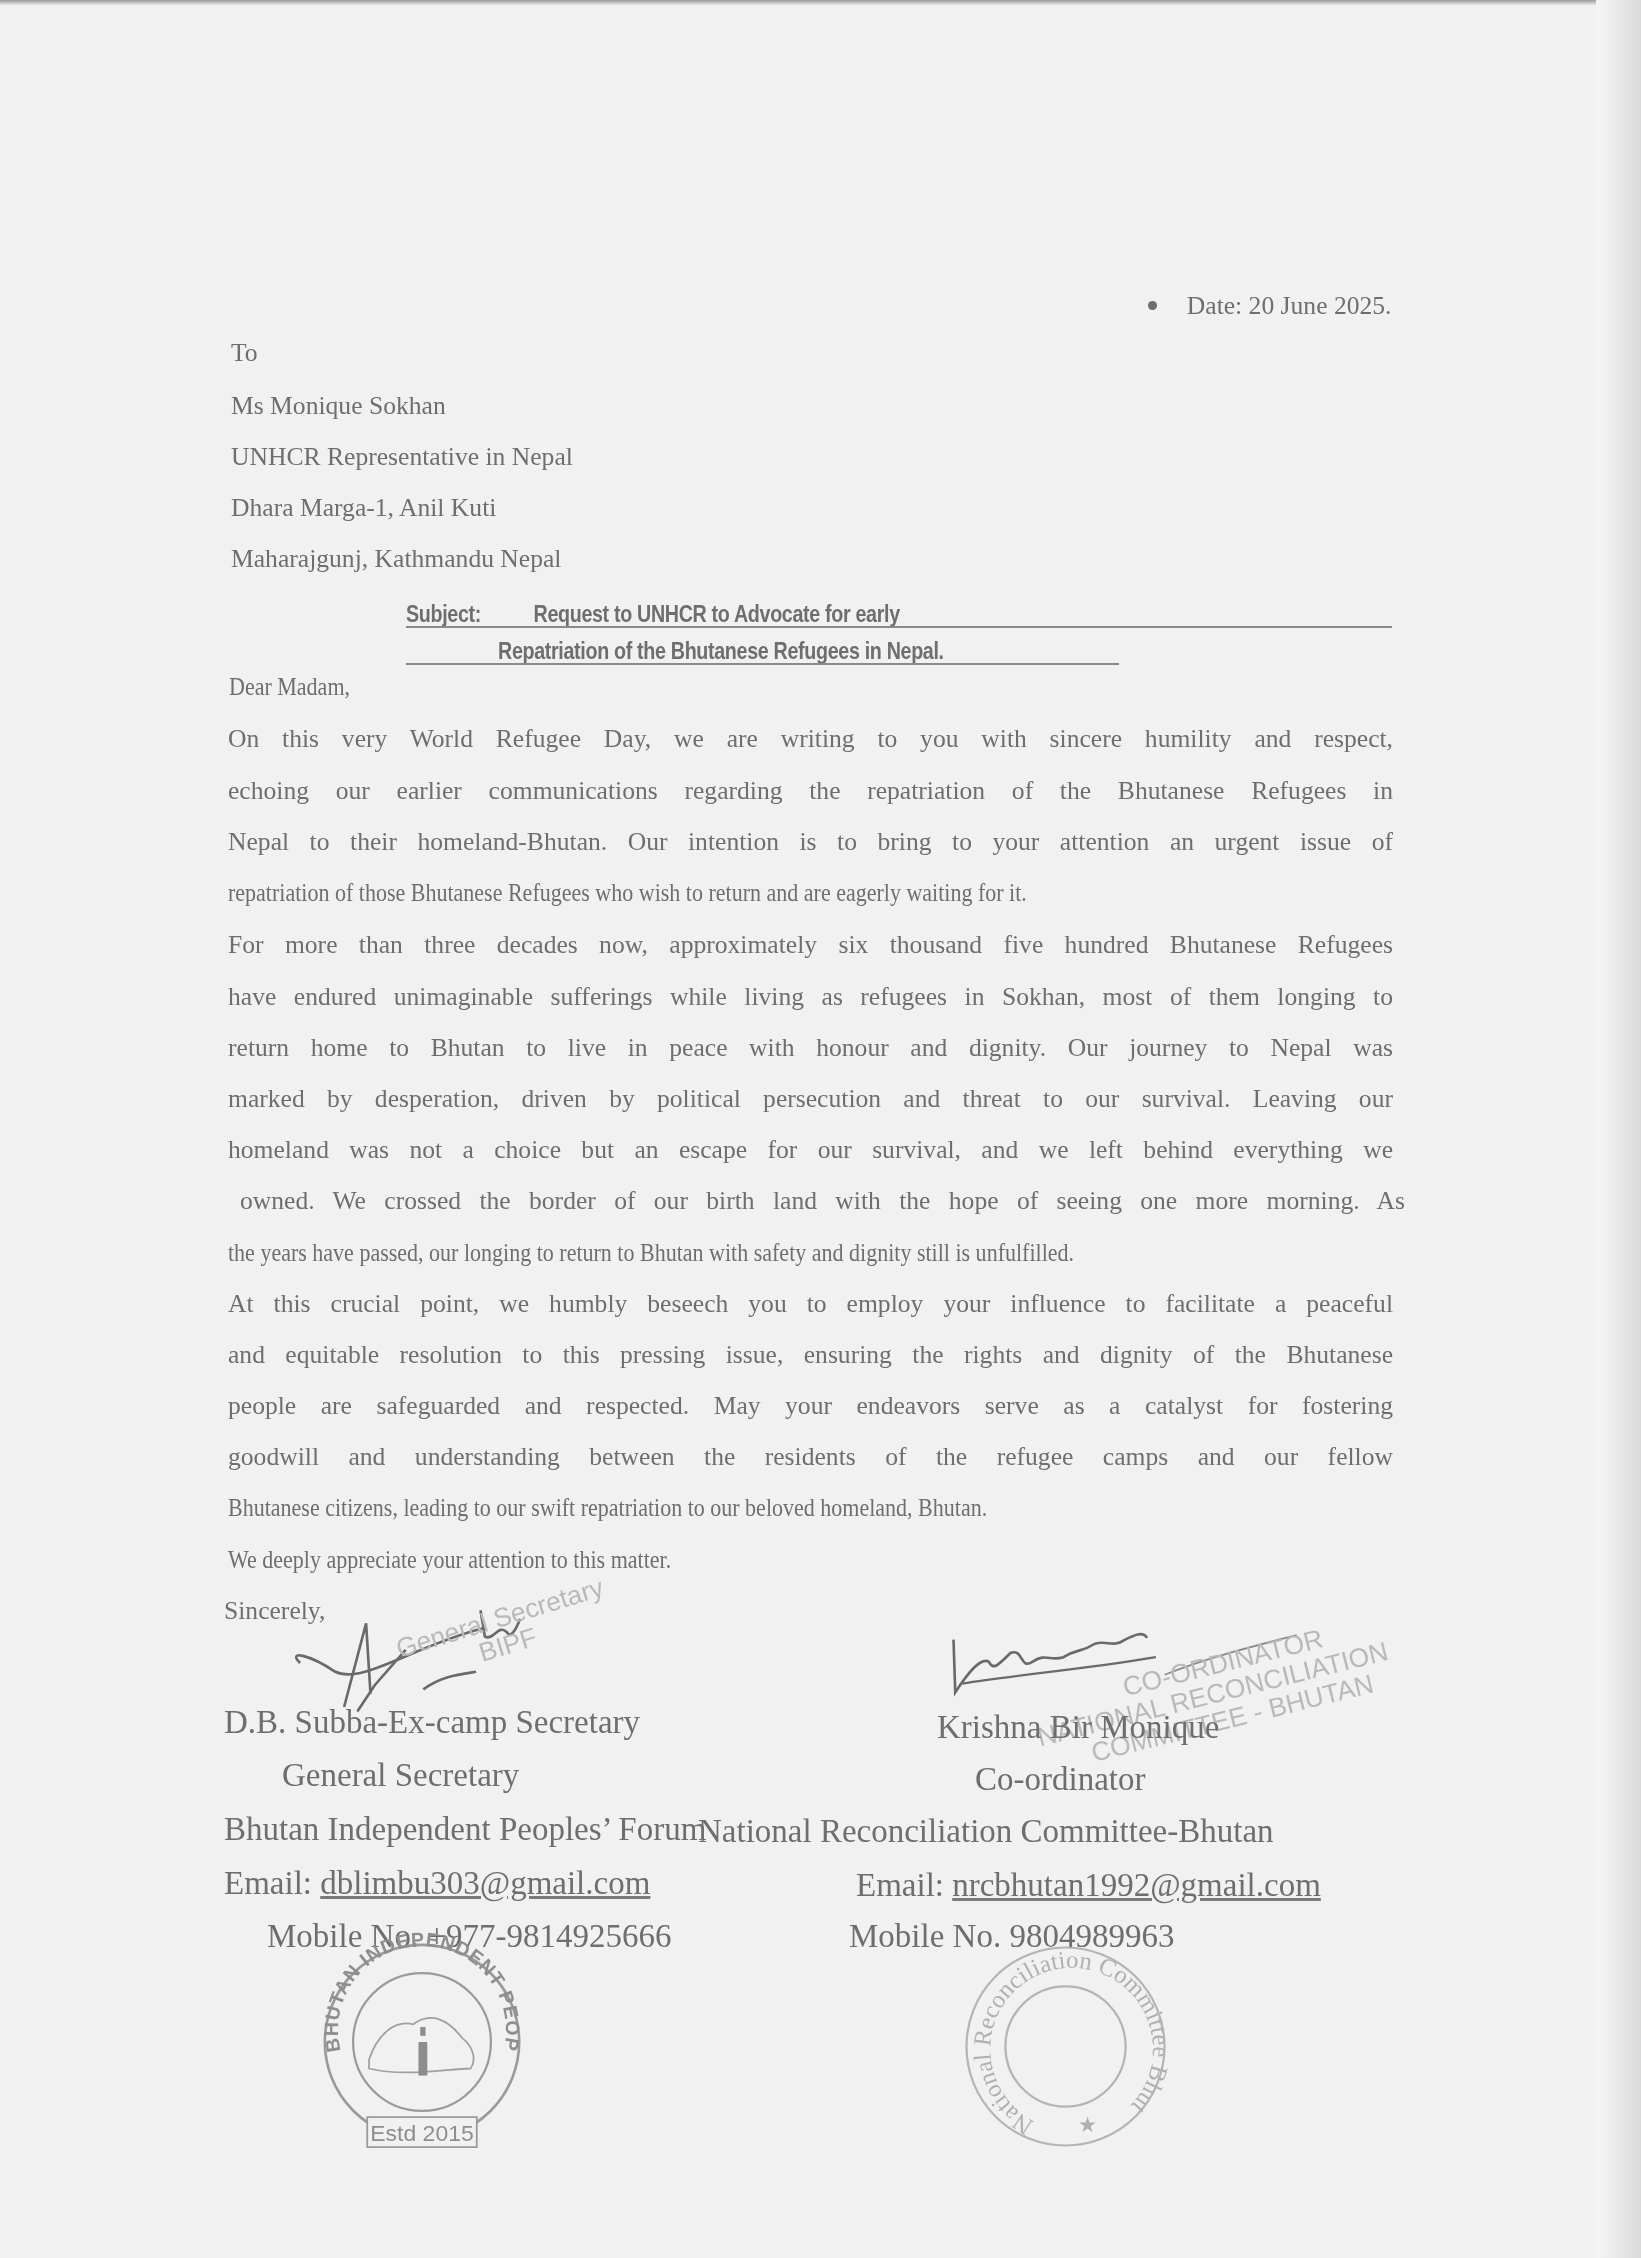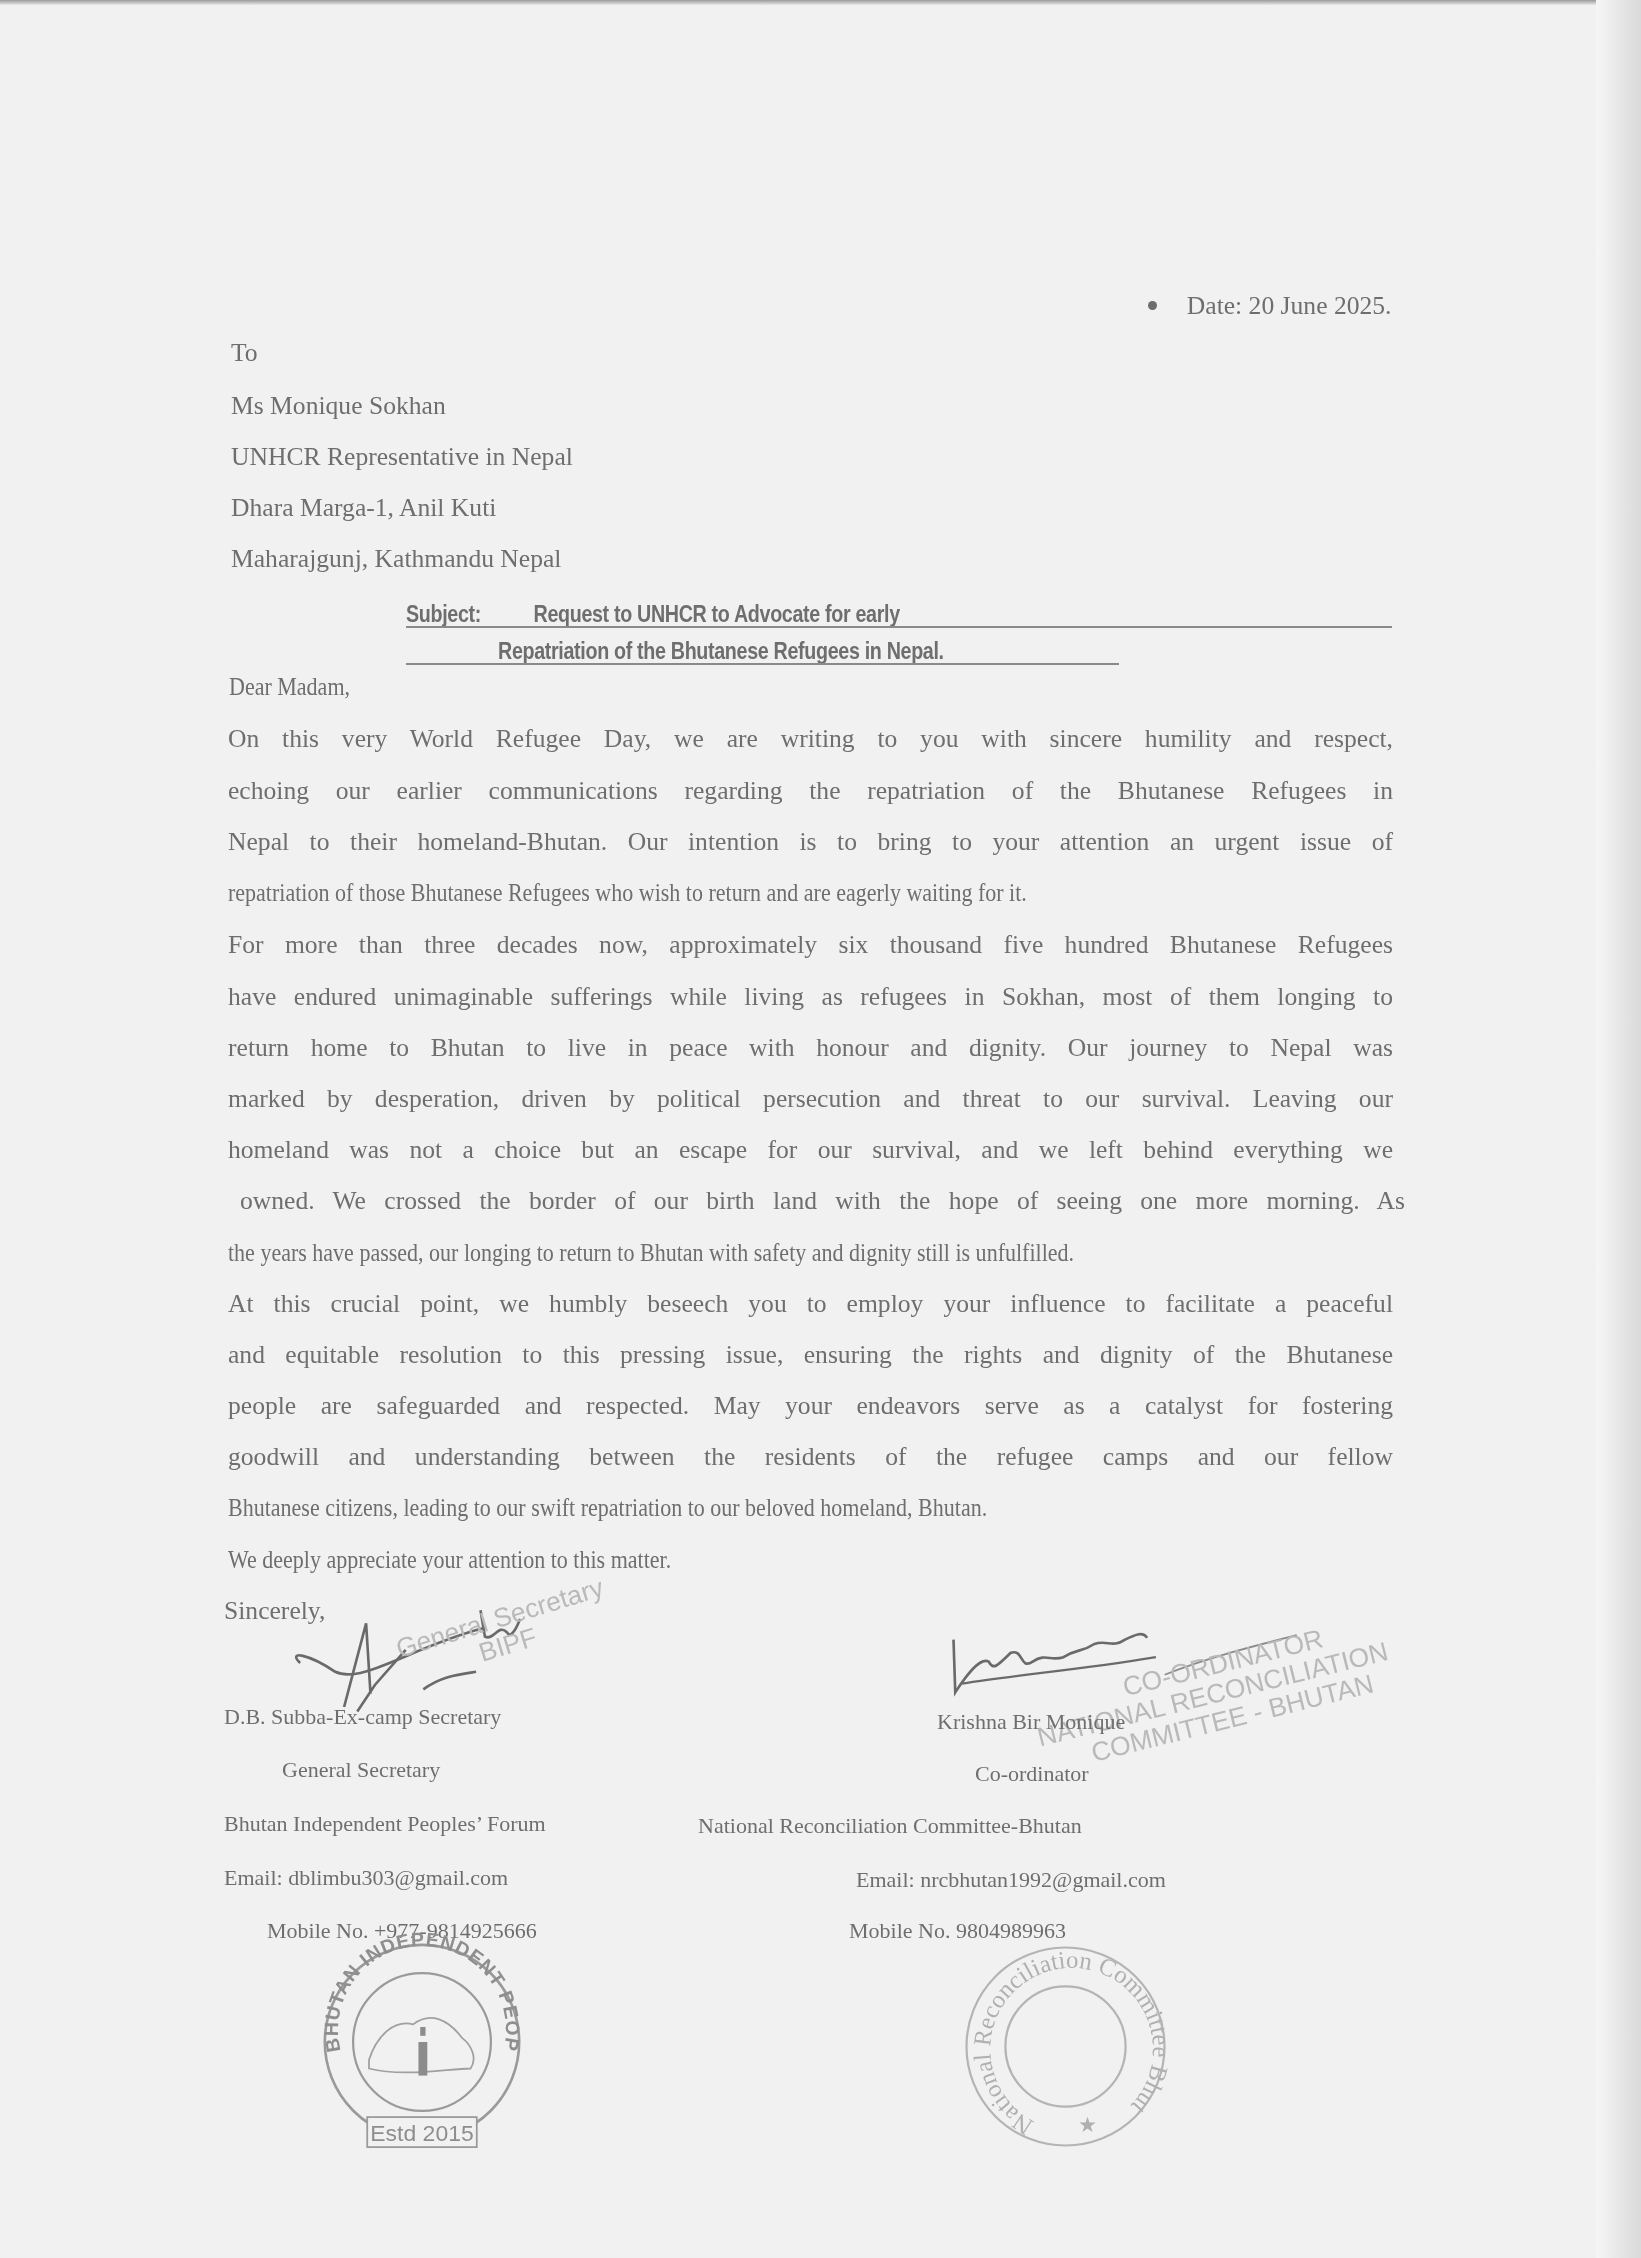--- a/index.html
+++ b/index.html
@@ -31,22 +31,22 @@
     .subject-line1 .sublabel { margin-right: 64px; }
     .ul1 { position: absolute; left: 406px; top: 626px; width: 986px; height: 1.8px; background: #8a8a8a; }
     .subject-line2 { left: 498px; top: 637px; }
     .ul2 { position: absolute; left: 406px; top: 663px; width: 713px; height: 1.8px; background: #8a8a8a; }
     .narrow { transform: scaleX(0.86); transform-origin: left top; }
     .para-line {
       position: absolute; left: 228px; width: 1165px; font-size: 25.6px; line-height: 1;
       text-align: justify; text-align-last: justify; white-space: nowrap;
     }
     .para-line.last { text-align-last: left; }
-    .sig { font-size: 22px; }
-    .link { text-decoration-color: #7a7a7a; }
+    .sig { font-size: 33px; }
+    .link { text-decoration: underline; text-decoration-color: #7a7a7a; }
     .stamp-text {
       font-family: "Liberation Sans", "DejaVu Sans", sans-serif;
       color: #b9b9b9; font-size: 26.5px; line-height: 1.05; text-align: center;
     }
     .signature svg, .seal svg { position: absolute; overflow: visible; }
   </style>
 </head>
 <body>
 
 <div class="page-fold"></div>

